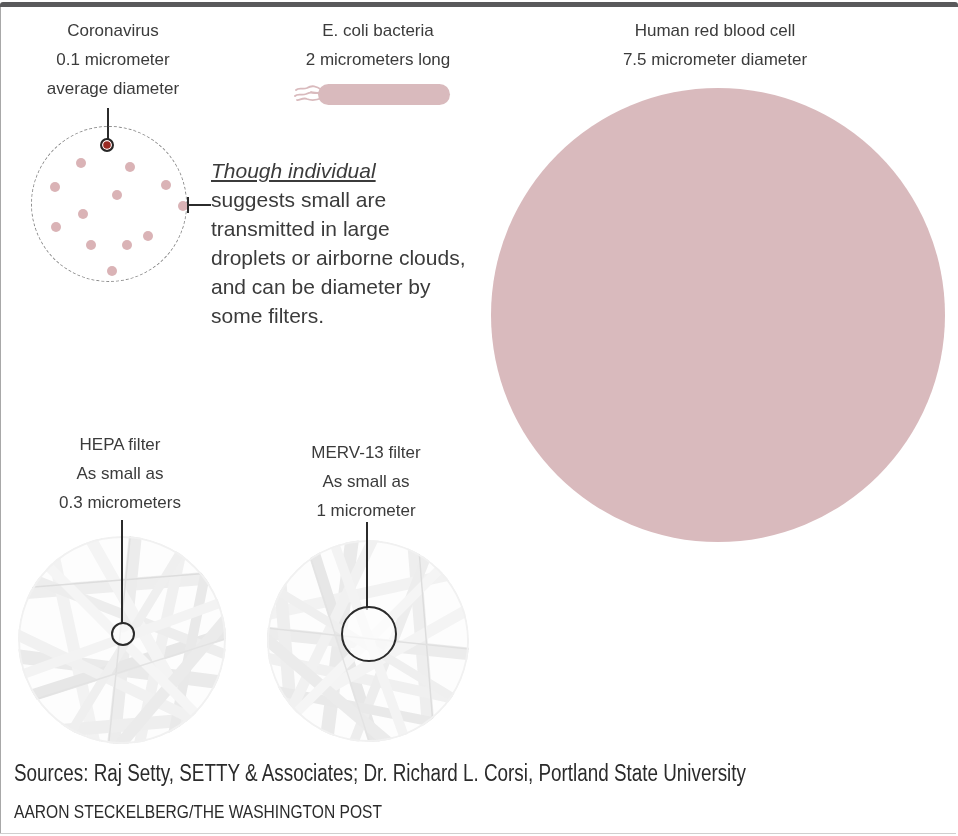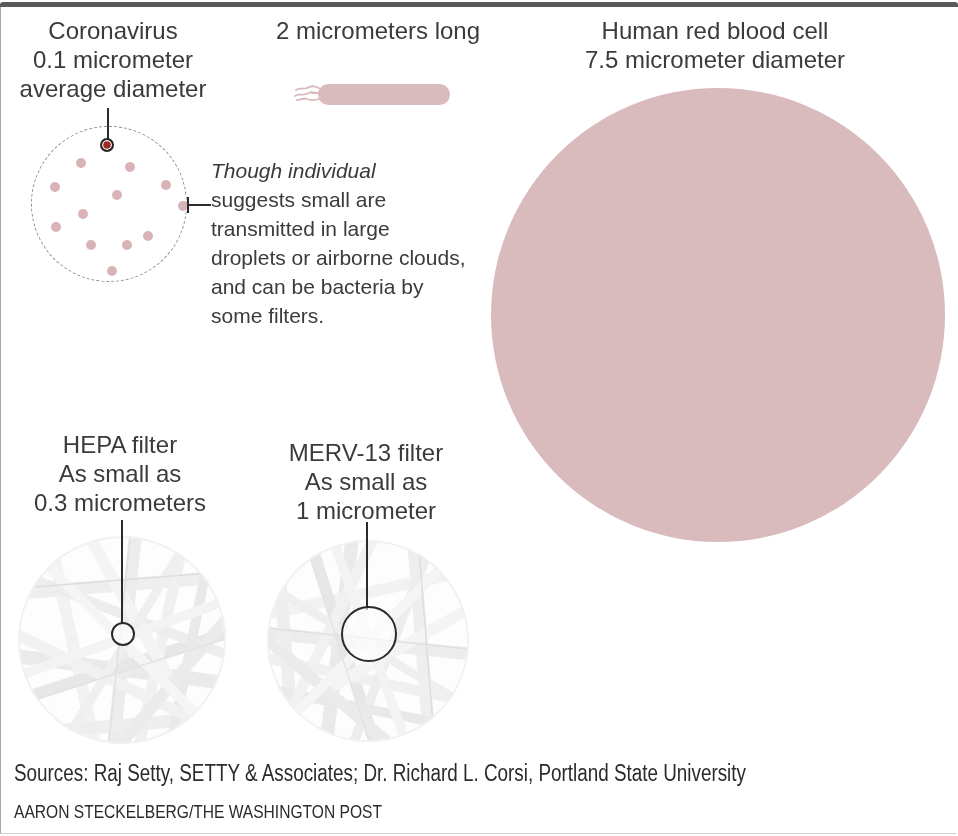--- a/index.html
+++ b/index.html
@@ -10,21 +10,21 @@
   html,body{margin:0;padding:0;background:#fff;}
   #card{
     position:relative; width:958px; height:836px; background:#fff;
     font-family:"Liberation Sans","DejaVu Sans",sans-serif; color:var(--ink);
     overflow:hidden;
   }
   .topbar{position:absolute;left:0;right:0;top:2px;height:5px;background:var(--top-bar);border-radius:3px 3px 0 0;}
   .leftline{position:absolute;left:0;top:7px;bottom:3px;width:1px;background:var(--left-border);}
   .bottomline{position:absolute;left:0;right:2px;bottom:2px;height:1px;background:var(--bottom-border);}
 
-  .title{position:absolute;text-align:center;font-size:24px;line-height:29px;color:var(--ink);}
+  .title{position:absolute;text-align:center;font-size:17px;line-height:29px;color:var(--ink);}
   .title div{white-space:nowrap;}
   .t-corona{left:3px;top:16px;width:220px;}
   .t-ecoli{left:258px;top:16px;width:240px;}
   .t-rbc{left:535px;top:16px;width:360px;}
   .t-hepa{left:10px;top:430px;width:220px;}
   .t-merv{left:256px;top:430px;width:220px;margin-top:8px;}
 
   .vline{position:absolute;width:2px;background:var(--line-dark);}
   .hline{position:absolute;height:2px;background:var(--line-dark);}
 
@@ -38,21 +38,21 @@
     background:var(--virus-red);border:2.2px solid #272727;box-shadow:inset 0 0 0 1.2px #fff;
   }
 
   .ecoli-pill{position:absolute;left:318px;top:84px;width:132px;height:21px;border-radius:10.5px;background:var(--pink);}
   .flagella{position:absolute;left:294px;top:82px;}
 
   .rbc-circle{position:absolute;left:491px;top:88px;width:454px;height:454px;border-radius:50%;background:var(--pink);}
 
   .annotation{position:absolute;left:211px;top:156px;font-size:21px;line-height:29px;color:var(--ink);}
   .annotation div{white-space:nowrap;}
-  .annotation .lead{font-style:italic;}
+  .annotation .lead{font-style:italic;text-decoration:underline;}
 
   .fiber-circle{position:absolute;}
   .probe-circle{position:absolute;border-radius:50%;border:2px solid var(--line-dark);background:rgba(253,253,253,.65);}
   .probe-hepa{left:111px;top:622px;width:20px;height:20px;}
   .probe-merv{left:341px;top:606px;width:52px;height:52px;border-width:2.5px;}
 
   .footer{position:absolute;left:14px;transform-origin:left top;color:var(--footer-ink);white-space:nowrap;}
   .sources{top:760px;font-size:23px;transform:scaleX(0.82);}
   .credit{top:801px;font-size:19px;transform:scaleX(0.82);}
 </style>
@@ -89,25 +89,26 @@
   <div class="virus-marker"></div>
 
   <div class="vline" style="left:187px;top:197px;height:16px;"></div>
   <div class="hline" style="left:188px;top:204px;width:23px;"></div>
 
   <div class="annotation">
     <div class="lead">Though individual</div>
     <div>suggests small are</div>
     <div>transmitted in large</div>
     <div>droplets or airborne clouds,</div>
-    <div>and can be bacteria by</div>
+    <div>and can be diameter by</div>
     <div>some filters.</div>
   </div>
 
   <div class="title t-ecoli">
+    <div>E. coli bacteria</div>
     <div>2 micrometers long</div>
   </div>
   <svg class="flagella" width="30" height="26" viewBox="0 0 30 26">
     <g fill="none" stroke="#d9babd" stroke-width="1.8" stroke-linecap="round">
       <path d="M28,8 C22,4 18,3 13,6 C9,8 5,5 2,8"></path>
       <path d="M28,12 C22,10 17,9 12,12 C8,14 4,11 1,14"></path>
       <path d="M28,16 C23,18 18,19 13,17 C9,15 5,19 3,18"></path>
       <path d="M28,11 C25,9 21,13 17,10"></path>
     </g>
   </svg>

